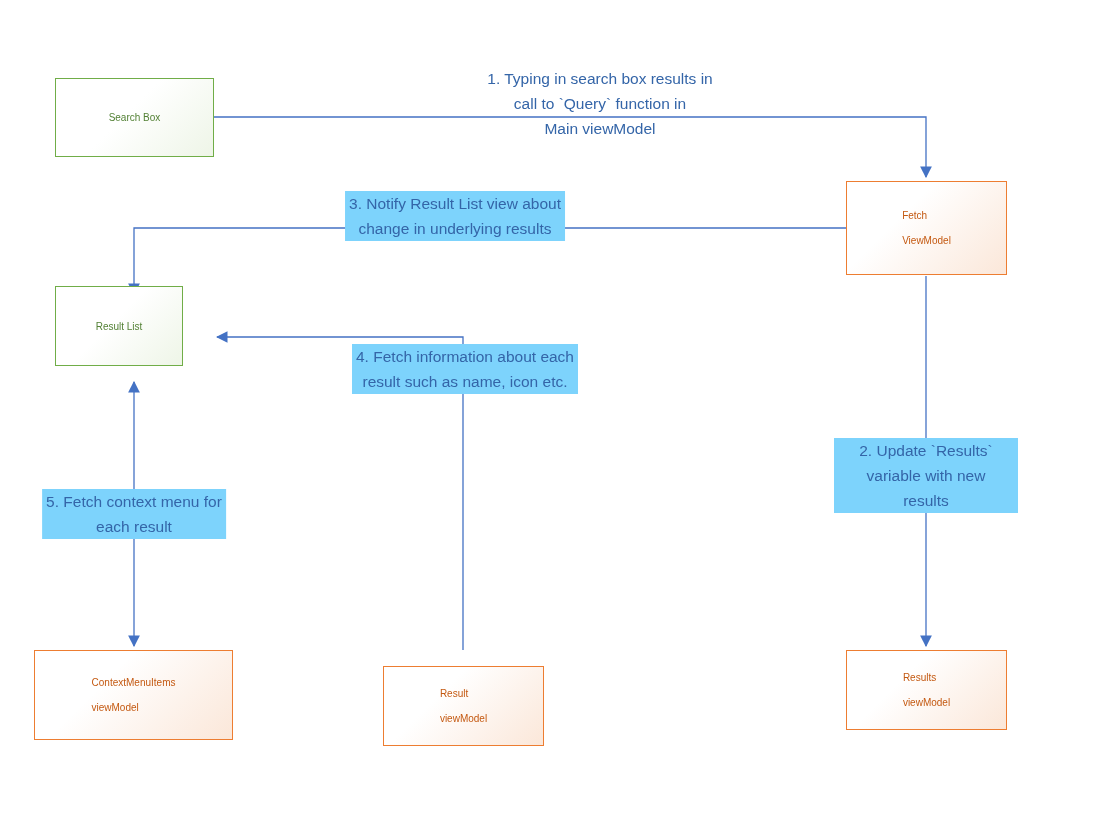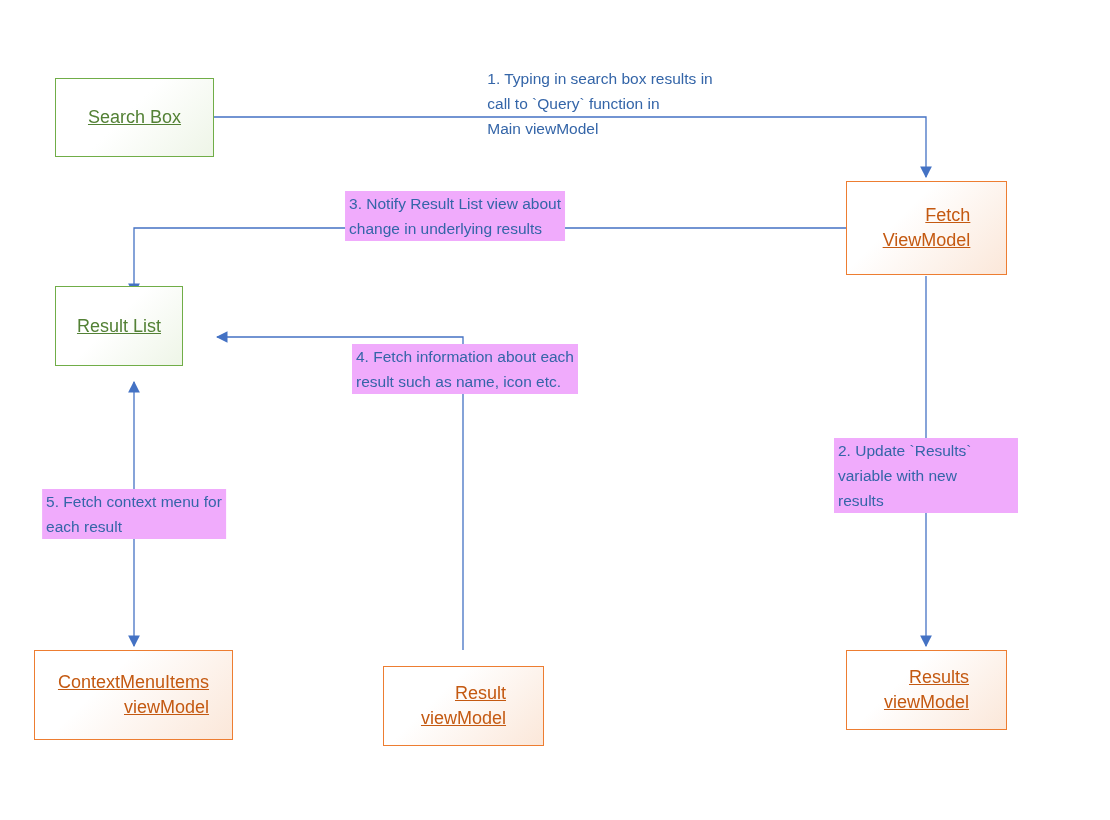--- a/index.html
+++ b/index.html
@@ -20,48 +20,48 @@
       left: 0;
       top: 0;
       width: 1110px;
       height: 820px;
     }
     .node {
       position: absolute;
       display: flex;
       align-items: center;
       justify-content: center;
-      text-align: right;
+      text-align: left;
       white-space: pre-line;
-      font-size: 18px;
+      font-size: 10px;
       line-height: 25px;
       border: 1.4px solid;
       box-sizing: border-box;
-      text-decoration: underline;
     }
     .node.green {
       border-color: #70ad47;
       color: #538135;
       background: linear-gradient(135deg, #ffffff 45%, #eef5e7);
     }
     .node.orange {
       border-color: #ed7d31;
       color: #c45911;
       background: linear-gradient(135deg, #ffffff 35%, #fbe7d9);
     }
     .edge-label {
       position: absolute;
       transform: translateX(-50%);
+      text-align: center;
       white-space: pre-line;
       color: #3465a8;
       font-size: 15.5px;
       line-height: 25px;
     }
     .edge-label.bg {
-      background: #f0abfc;
+      background: #7dd3fc;
       padding: 0 4px;
     }
   </style>
 </head>
 <body>
 
 <div id="canvas">
 
   <svg class="connectors" viewBox="0 0 1110 820" xmlns="http://www.w3.org/2000/svg">
     <defs>

